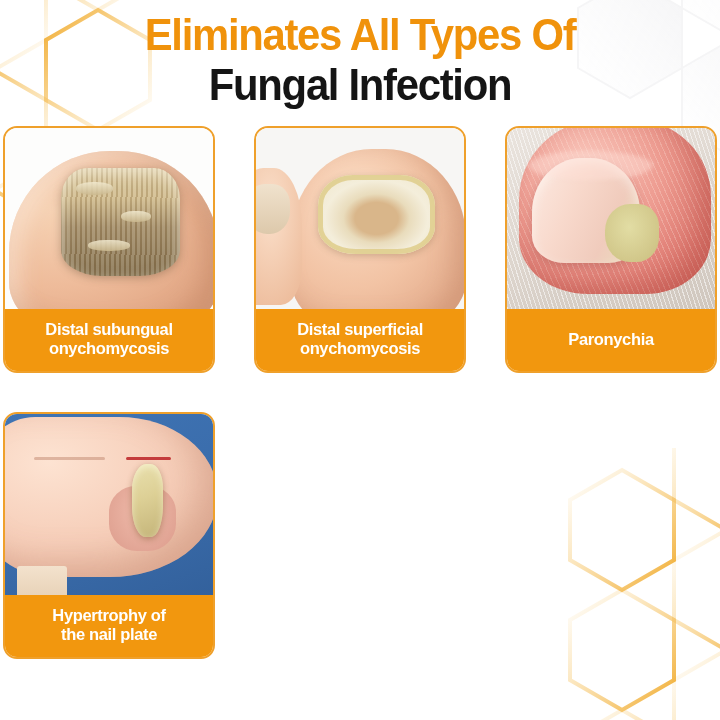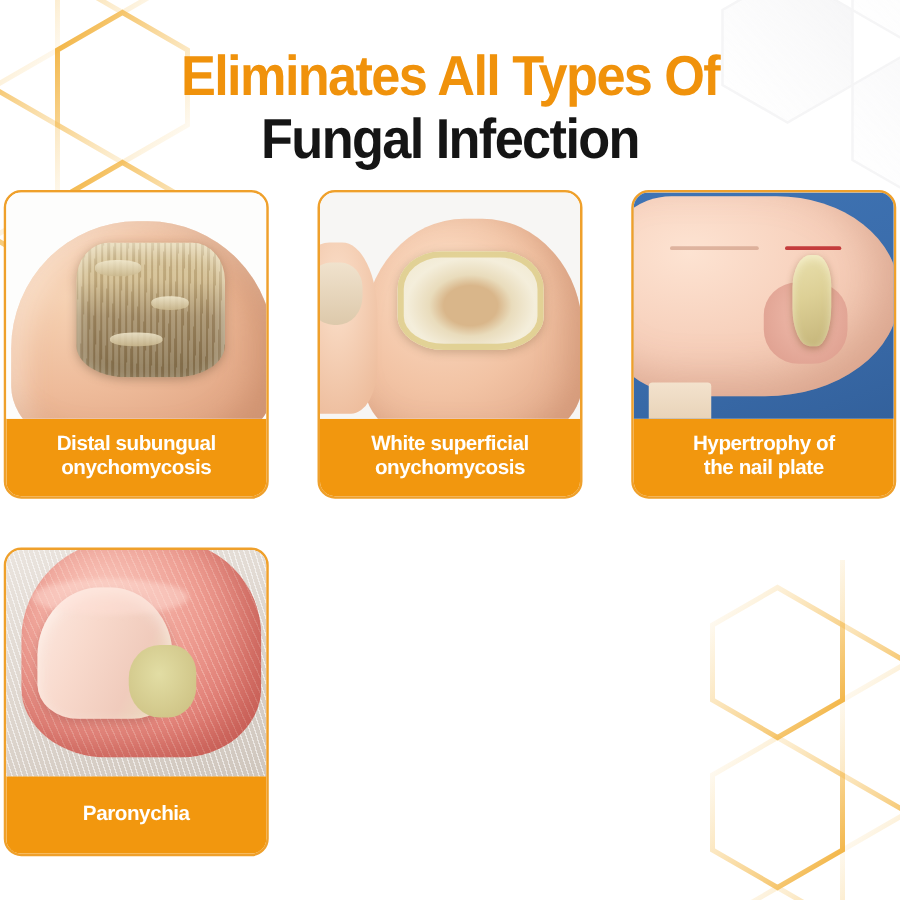--- a/index.html
+++ b/index.html
@@ -14,21 +14,21 @@
   
   .hive { position:absolute; z-index:0; pointer-events:none; }
   .hive.tl { top:-58px; left:-66px; }
   .hive.br { bottom:-58px; right:-66px; transform:rotate(180deg); }
   .hive.tr { top:-30px; right:-80px; opacity:.55; }
 
   
   .headline {
     position:relative; z-index:2;
     text-align:center;
-    padding-top:38px;
+    padding-top:12px;
   }
   .headline .l1, .headline .l2 {
     font-weight:bold;
     letter-spacing:-1.4px;
     line-height:1.03;
     font-stretch:condensed;
     transform:scaleX(.93);
   }
   .headline .l1 { font-size:45px; color:#F0920B; }
   .headline .l2 { font-size:45px; color:#151515; margin-top:4px; }
@@ -326,46 +326,46 @@
   </div>
 
 
   <div class="card">
     <div class="photo p3">
       <div class="toe"></div>
       <div class="toe2"></div>
       <div class="nail"></div>
     </div>
     <div class="caption">
-      <span>White superficial</span>
+      <span>Distal superficial</span>
       <span>onychomycosis</span>
     </div>
   </div>
 
+
+  <div class="card">
+    <div class="photo p6">
+      <div class="finger"></div>
+      <div class="nail"></div>
+      <div class="yellow"></div>
+      <div class="rim"></div>
+    </div>
+    <div class="caption">
+      <span>Paronychia</span>
+    </div>
+  </div>
 
   <div class="card">
     <div class="photo p5">
       <div class="toe"></div>
       <div class="crease"></div>
       <div class="bed"></div>
       <div class="nail"></div>
       <div class="red"></div>
       <div class="corner"></div>
     </div>
     <div class="caption">
       <span>Hypertrophy of</span>
       <span>the nail plate</span>
     </div>
   </div>
 
-  <div class="card">
-    <div class="photo p6">
-      <div class="finger"></div>
-      <div class="nail"></div>
-      <div class="yellow"></div>
-      <div class="rim"></div>
-    </div>
-    <div class="caption">
-      <span>Paronychia</span>
-    </div>
-  </div>
-
 </div>
 
 </body></html>

